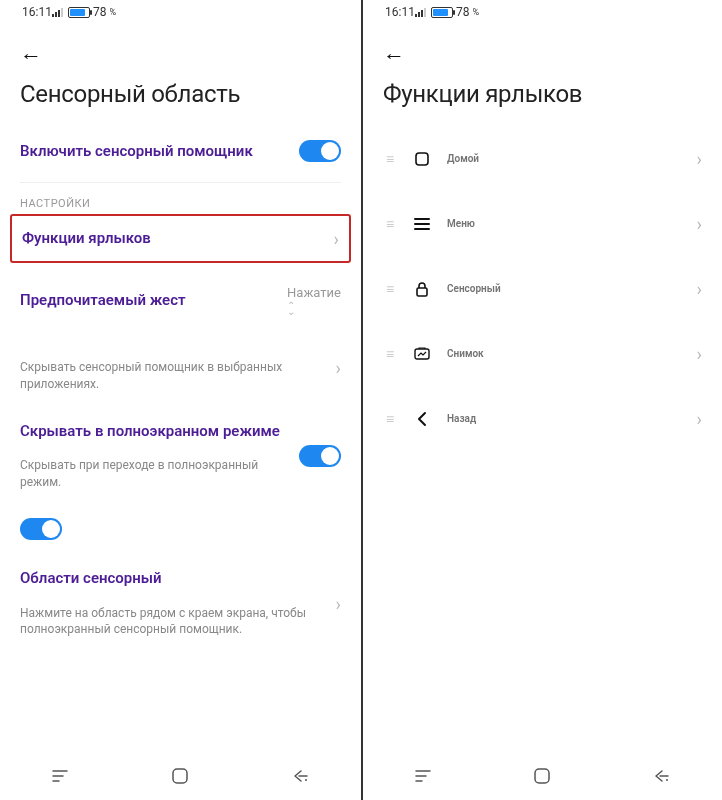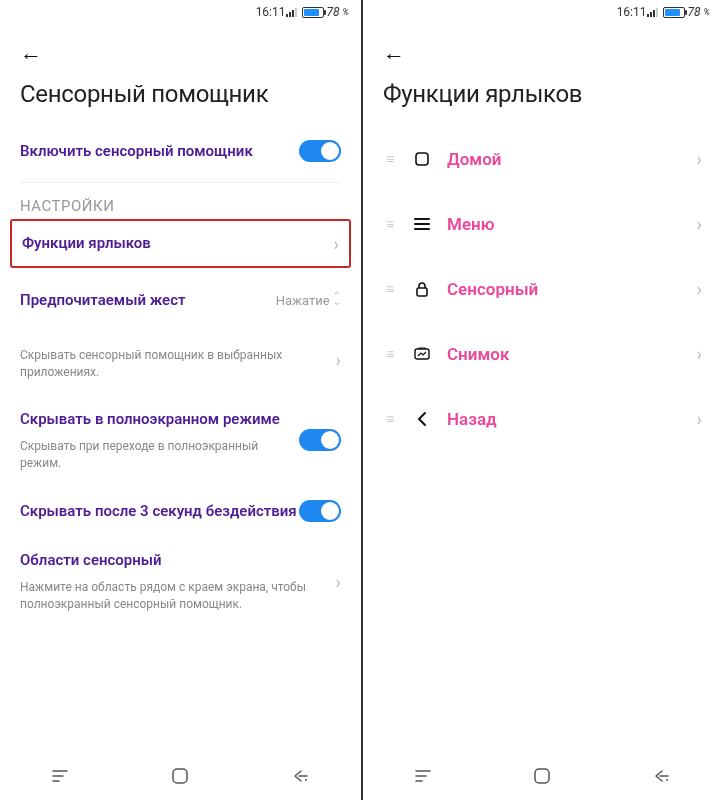--- a/index.html
+++ b/index.html
@@ -1,47 +1,47 @@
 <!DOCTYPE html>
 <html><head>
 <meta charset="utf-8">
 <style>
 * { box-sizing: border-box; margin: 0; padding: 0; }
 body { font-family: -apple-system, BlinkMacSystemFont, "Segoe UI", Roboto, sans-serif; background: #fff; display: flex; width: 722px; height: 800px; }
 .pane { width: 361px; height: 800px; background: #fff; position: relative; display: flex; flex-direction: column; }
 .pane + .pane { border-left: 2px solid #333; }
-.statusbar { height: 24px; display: flex; justify-content: flex-end; align-items: center; padding: 0 12px; font-size: 12px; color: #333; }
-.status-right { display: flex; align-items: center; gap: 3px; font-style: italic; }
+.statusbar { height: 24px; display: flex; justify-content: flex-start; align-items: center; padding: 0 22px; font-size: 12px; color: #333; }
+.status-right { display: flex; align-items: center; gap: 3px; }
 .signal { display: inline-flex; align-items: flex-end; gap: 1px; margin-right: 2px; }
 .signal span { width: 2px; background: #333; display: inline-block; }
 .signal span:nth-child(1){height:3px}.signal span:nth-child(2){height:5px}.signal span:nth-child(3){height:7px}.signal span:nth-child(4){height:9px;background:#ccc}
 .battery { width: 22px; height: 11px; border: 1px solid #333; border-radius: 2px; position: relative; display: inline-block; }
 .battery::after { content: ""; position: absolute; right: -3px; top: 2px; width: 2px; height: 5px; background: #333; border-radius: 1px; }
 .battery-fill { position: absolute; left: 1px; top: 1px; bottom: 1px; width: 78%; background: #1e90ff; border-radius: 1px; }
 .backrow { padding: 18px 20px 6px; }
 .back-arrow { font-size: 22px; color: #111; line-height: 1; }
 .title { font-size: 24px; font-weight: 400; color: #222; padding: 10px 20px 18px; letter-spacing: -0.3px; }
 .content { flex: 1; overflow: hidden; padding: 0 20px; }
 .row { display: flex; align-items: center; justify-content: space-between; padding: 14px 0; }
 .row-main { flex: 1; min-width: 0; }
 .row-title { font-size: 15px; font-weight: 600; color: #4c1d95; line-height: 1.35; }
-.row-sub { font-size: 12px; color: #888; line-height: 1.4; margin-top: 9px; }
+.row-sub { font-size: 12px; color: #888; line-height: 1.4; margin-top: 16px; }
 .toggle { width: 42px; height: 22px; border-radius: 11px; position: relative; flex-shrink: 0; }
 .toggle.on { background: #1e88f0; }
 .toggle.on::after { content:""; position:absolute; right:2px; top:2px; width:18px; height:18px; background:#fff; border-radius:50%; }
 .chevron { color: #bbb; font-size: 18px; flex-shrink: 0; }
 .divider { height: 1px; background: #eee; margin: 6px 0 14px; }
-.section-label { font-size: 15px; color: #999; letter-spacing: 0.5px; margin-bottom: 4px; }
+.section-label { font-size: 11px; color: #999; letter-spacing: 0.5px; margin-bottom: 4px; }
 .highlighted { border: 2px solid #c62828; border-radius: 3px; padding: 12px 10px; margin: 4px -10px 8px; }
-.picker-val { color: #999; font-size: 13px; display: flex; align-items: flex-start; gap: 3px; }
+.picker-val { color: #999; font-size: 13px; display: flex; align-items: flex-start; gap: 3px; flex-direction: column; }
 .updown { font-size: 10px; color: #bbb; line-height: 0.6; display: flex; flex-direction: column; }
 .func-row { display: flex; align-items: center; padding: 22px 0; gap: 16px; }
 .drag-handle { color: #ccc; font-size: 14px; width: 14px; text-align: center; }
 .func-icon { width: 18px; height: 18px; display: flex; align-items: center; justify-content: center; color: #111; }
-.func-label { flex: 1; font-size: 17px; font-weight: 600; color: #ec4899; }
+.func-label { flex: 1; font-size: 10px; font-weight: 600; color: #737373; }
 .navbar { height: 44px; display: flex; justify-content: space-around; align-items: center; border-top: 1px solid transparent; padding-bottom: 6px; }
 .nav-btn { color: #555; display: flex; align-items: center; justify-content: center; width: 40px; height: 30px; }
 svg { display: block; }
 </style>
 </head>
 <body>
 
 <div class="pane">
   <div class="statusbar">
     <span>16:11</span>
@@ -55,21 +55,21 @@
       <span class="battery">
           <span class="battery-fill"></span>
         </span>
       <span>78</span>
         <span style="font-size:9px">%</span>
     </div>
   </div>
   <div class="backrow">
     <span class="back-arrow">←</span>
   </div>
-  <div class="title">Сенсорный помощник</div>
+  <div class="title">Сенсорный область</div>
   <div class="content">
 
     <div class="row">
       <div class="row-main">
           <div class="row-title">Включить сенсорный помощник</div>
         </div>
       <div class="toggle on"></div>
     </div>
 
     <div class="divider"></div>
@@ -104,23 +104,20 @@
 
     <div class="row">
       <div class="row-main">
         <div class="row-title">Скрывать в полноэкранном режиме</div>
         <div class="row-sub">Скрывать при переходе в полноэкранный режим.</div>
       </div>
       <div class="toggle on"></div>
     </div>
 
     <div class="row">
-      <div class="row-main">
-          <div class="row-title">Скрывать после 3 секунд бездействия</div>
-        </div>
       <div class="toggle on"></div>
     </div>
 
     <div class="row">
       <div class="row-main">
         <div class="row-title">Области сенсорный</div>
         <div class="row-sub">Нажмите на область рядом с краем экрана, чтобы полноэкранный сенсорный помощник.</div>
       </div>
       <span class="chevron">›</span>
     </div>

